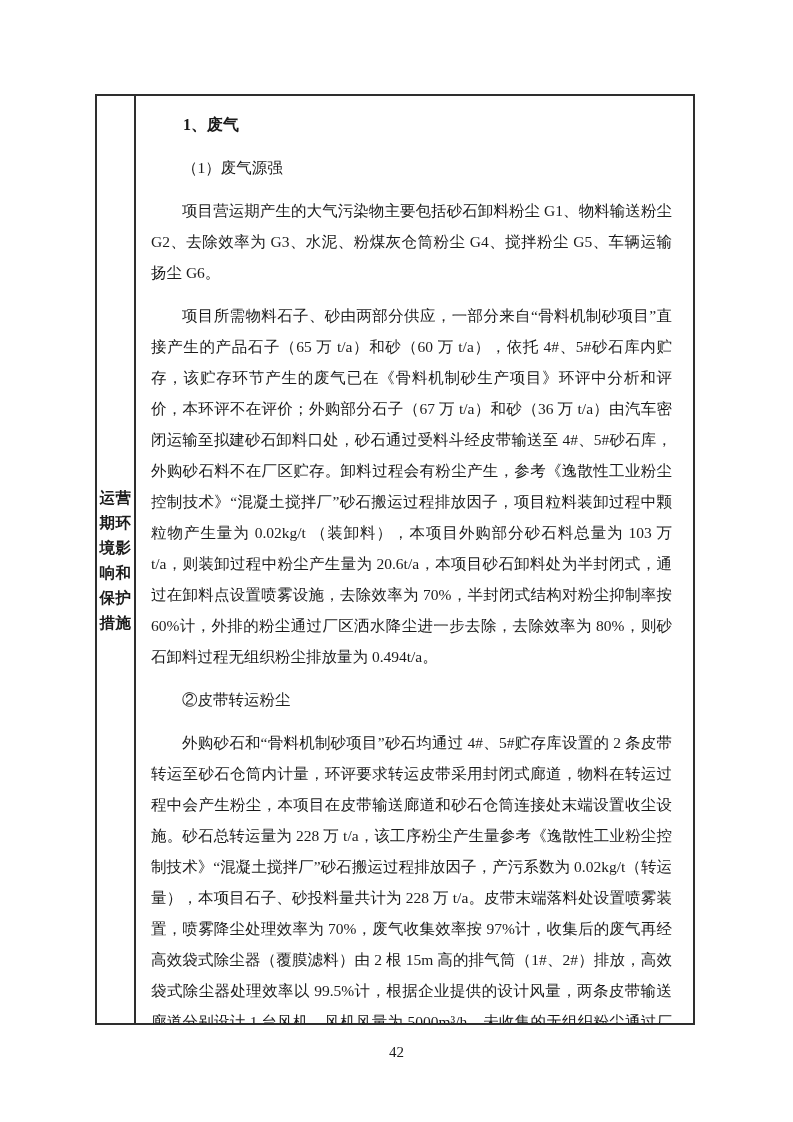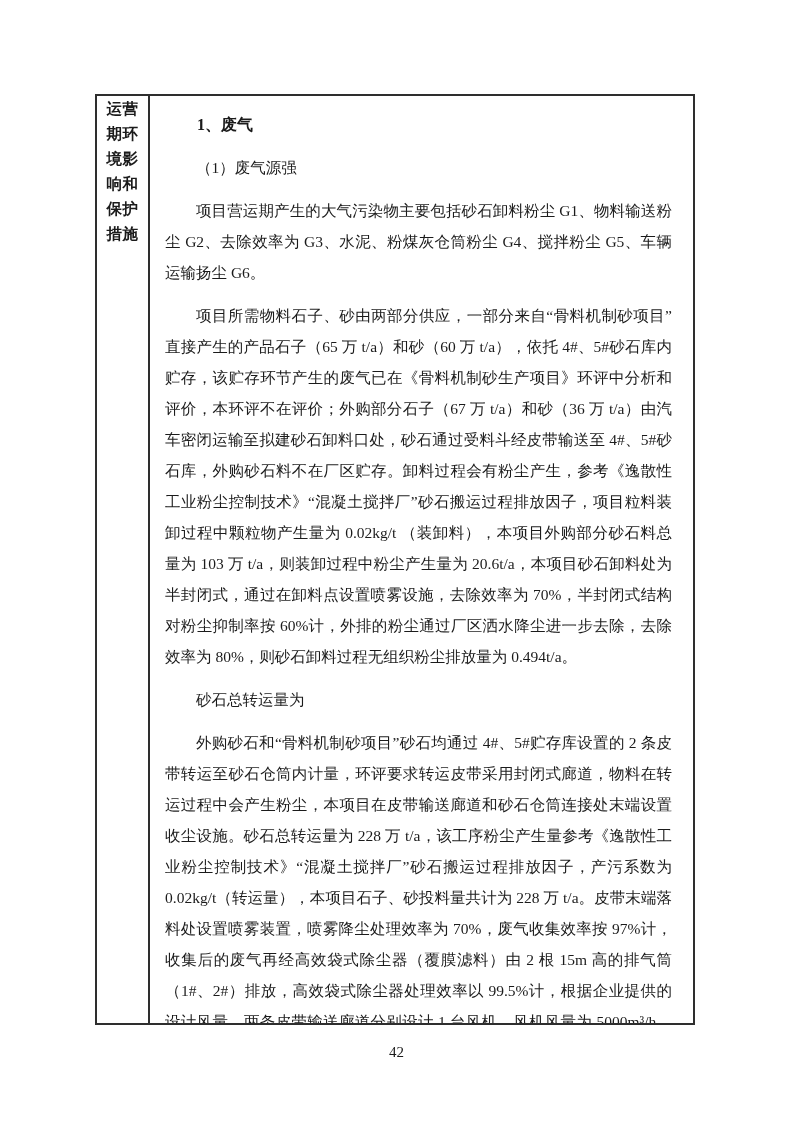--- a/index.html
+++ b/index.html
@@ -21,25 +21,25 @@
     left: 95px;
     top: 94px;
     width: 600px;
     height: 931px;
     border: 2px solid #2e2e2e;
     box-sizing: border-box;
     display: flex;
     background: #ffffff;
   }
   .side-cell {
-    width: 53px;
+    width: 39px;
     box-sizing: border-box;
     border-right: 2px solid #2e2e2e;
     display: flex;
-    align-items: flex-start;
+    align-items: center;
     justify-content: center;
   }
   .side-label {
     width: 33px;
     font-size: 15.5px;
     font-weight: bold;
     line-height: 25px;
     text-align: center;
     word-break: break-all;
     letter-spacing: 0.5px;
@@ -80,21 +80,21 @@
 
     <div class="side-cell">
       <div class="side-label">运营期环境影响和保护措施</div>
     </div>
 
     <div class="main-cell">
       <p class="section-heading">1、废气</p>
       <p class="subsection-heading">（1）废气源强</p>
       <p>项目营运期产生的大气污染物主要包括砂石卸料粉尘 G1、物料输送粉尘 G2、去除效率为 G3、水泥、粉煤灰仓筒粉尘 G4、搅拌粉尘 G5、车辆运输扬尘 G6。</p>
       <p>项目所需物料石子、砂由两部分供应，一部分来自“骨料机制砂项目”直接产生的产品石子（65 万 t/a）和砂（60 万 t/a），依托 4#、5#砂石库内贮存，该贮存环节产生的废气已在《骨料机制砂生产项目》环评中分析和评价，本环评不在评价；外购部分石子（67 万 t/a）和砂（36 万 t/a）由汽车密闭运输至拟建砂石卸料口处，砂石通过受料斗经皮带输送至 4#、5#砂石库，外购砂石料不在厂区贮存。卸料过程会有粉尘产生，参考《逸散性工业粉尘控制技术》“混凝土搅拌厂”砂石搬运过程排放因子，项目粒料装卸过程中颗粒物产生量为 0.02kg/t （装卸料），本项目外购部分砂石料总量为 103 万 t/a，则装卸过程中粉尘产生量为 20.6t/a，本项目砂石卸料处为半封闭式，通过在卸料点设置喷雾设施，去除效率为 70%，半封闭式结构对粉尘抑制率按 60%计，外排的粉尘通过厂区洒水降尘进一步去除，去除效率为 80%，则砂石卸料过程无组织粉尘排放量为 0.494t/a。</p>
-      <p>砂石总转运量为</p>
+      <p>②皮带转运粉尘</p>
       <p>外购砂石和“骨料机制砂项目”砂石均通过 4#、5#贮存库设置的 2 条皮带转运至砂石仓筒内计量，环评要求转运皮带采用封闭式廊道，物料在转运过程中会产生粉尘，本项目在皮带输送廊道和砂石仓筒连接处末端设置收尘设施。砂石总转运量为 228 万 t/a，该工序粉尘产生量参考《逸散性工业粉尘控制技术》“混凝土搅拌厂”砂石搬运过程排放因子，产污系数为 0.02kg/t（转运量），本项目石子、砂投料量共计为 228 万 t/a。皮带末端落料处设置喷雾装置，喷雾降尘处理效率为 70%，废气收集效率按 97%计，收集后的废气再经高效袋式除尘器（覆膜滤料）由 2 根 15m 高的排气筒（1#、2#）排放，高效袋式除尘器处理效率以 99.5%计，根据企业提供的设计风量，两条皮带输送廊道分别设计 1 台风机，风机风量为 5000m³/h，未收集的无组织粉尘通过厂区洒水降尘措施进一步去除，去除率按 80%计。则石子、砂料转运</p>
     </div>
 
   </div>
 
   <div class="footer-pagenum">42</div>
 
 </div>
 
 </body></html>

